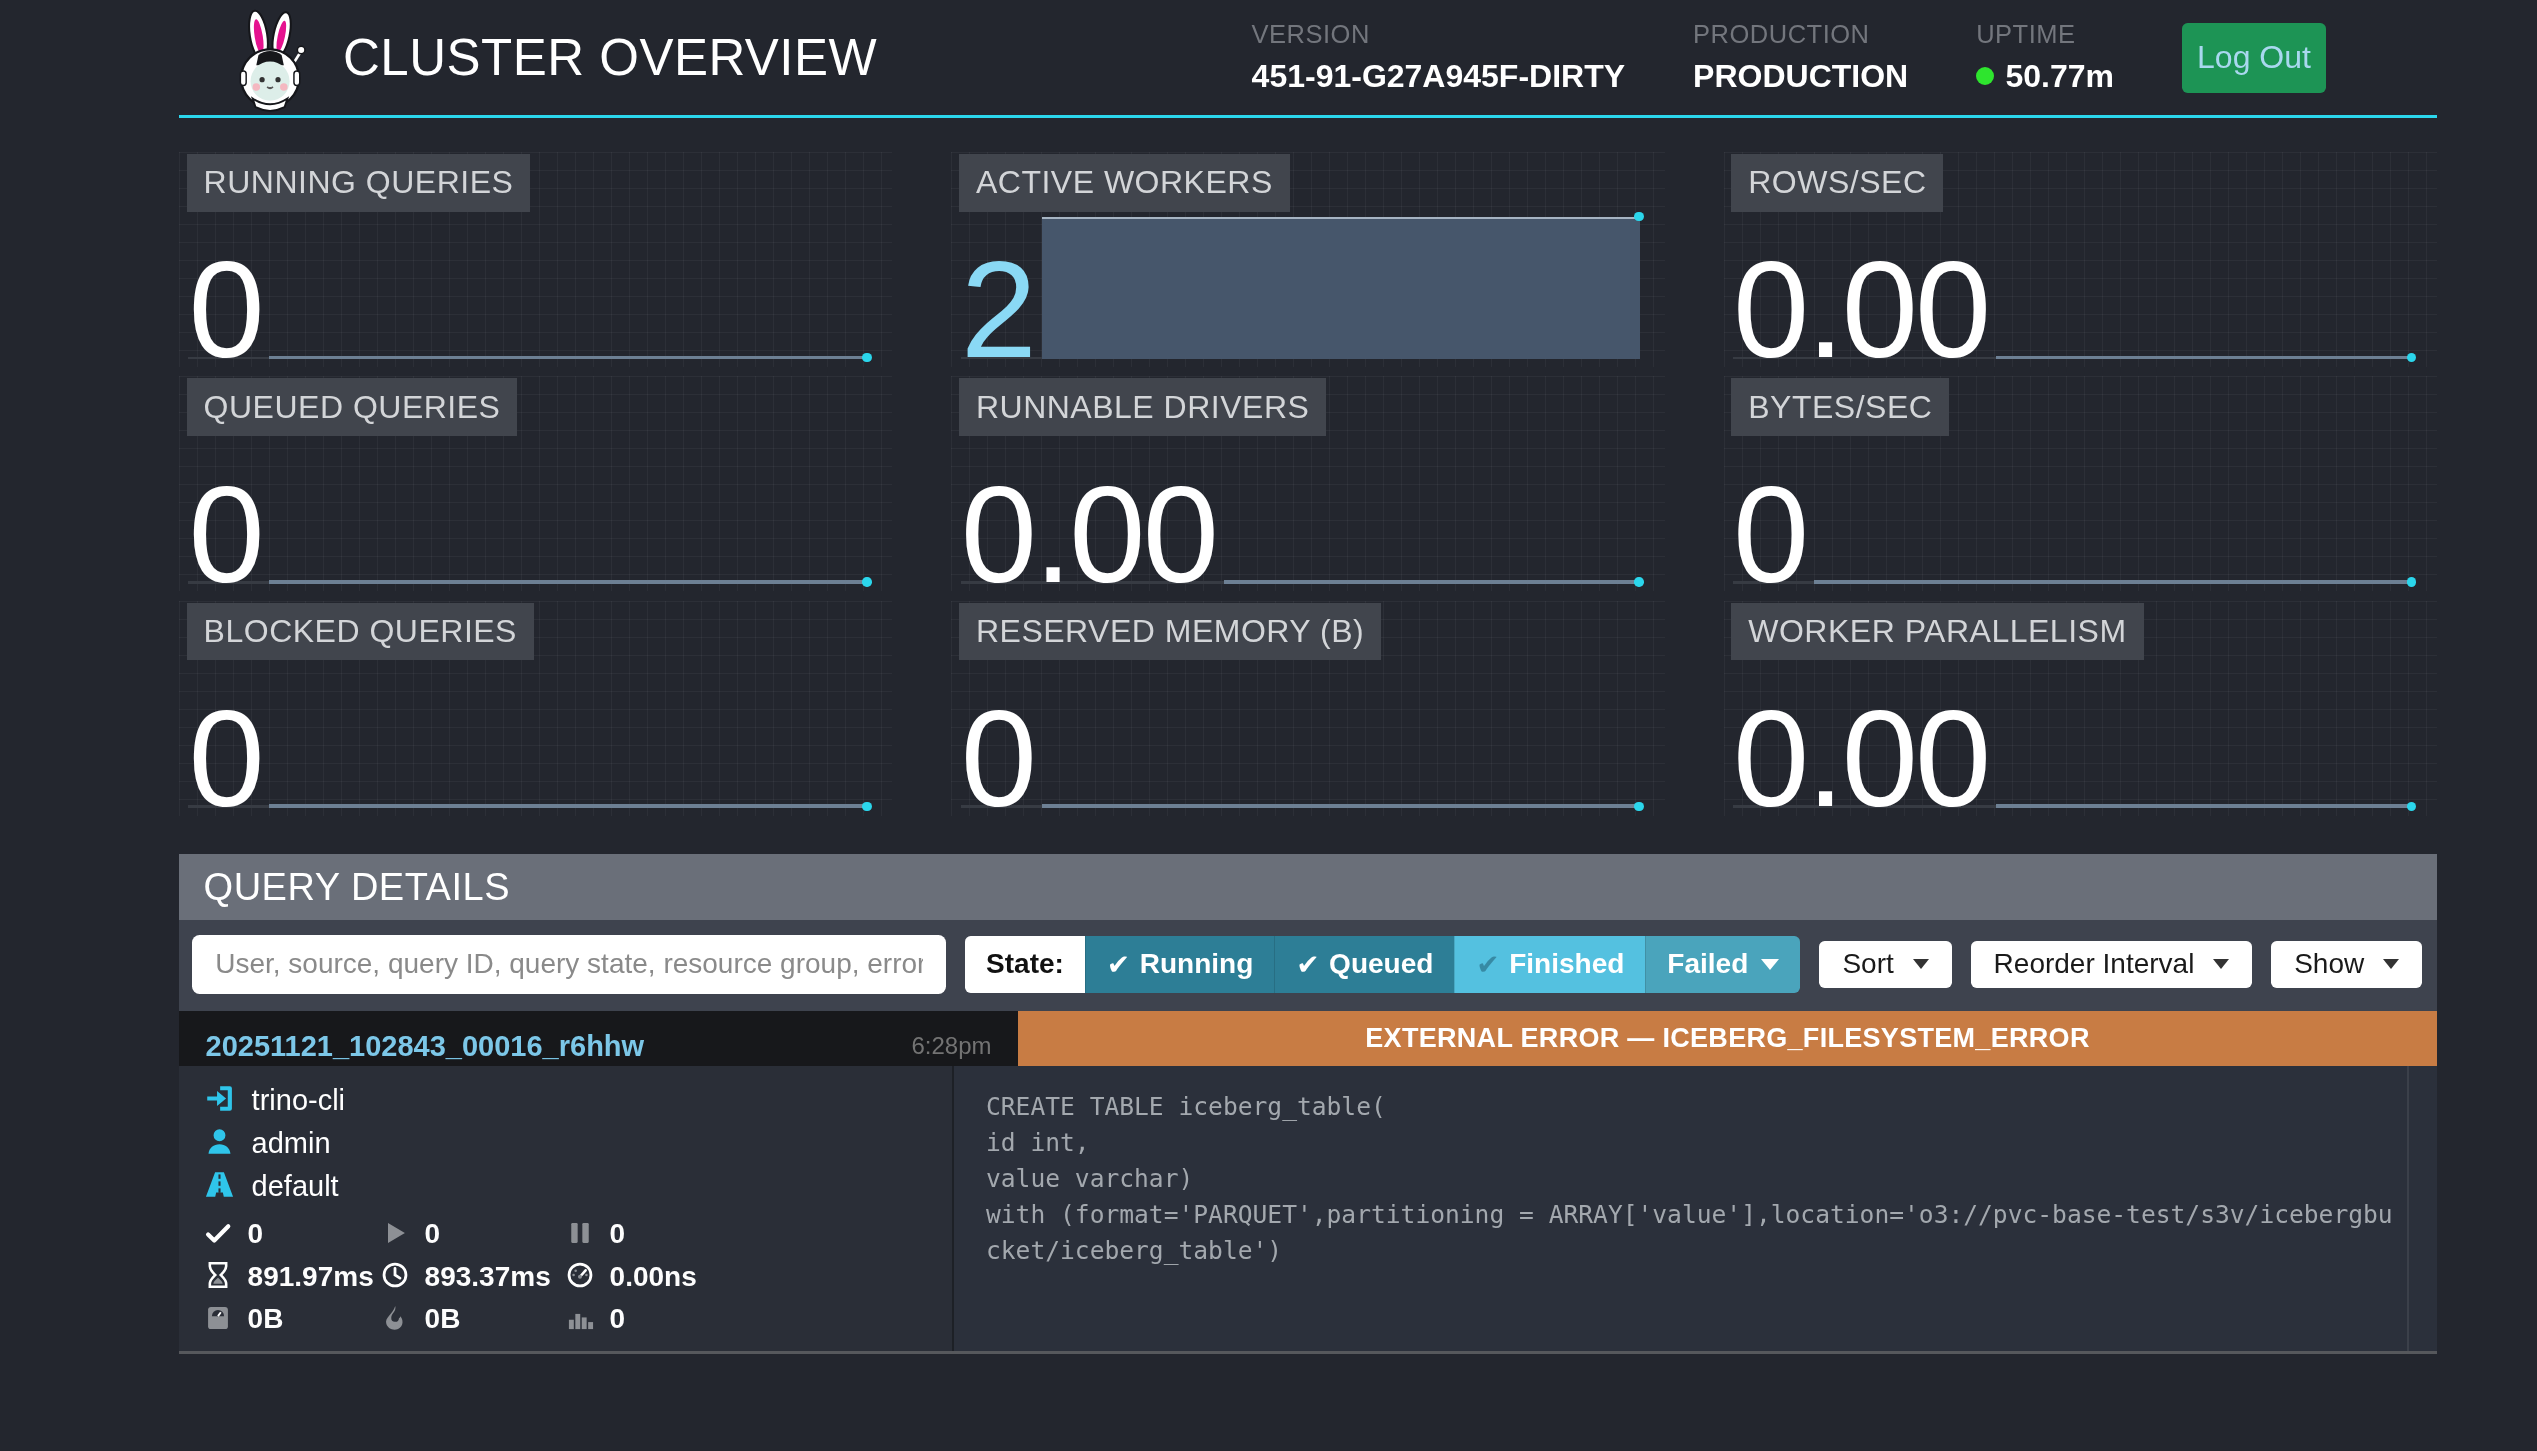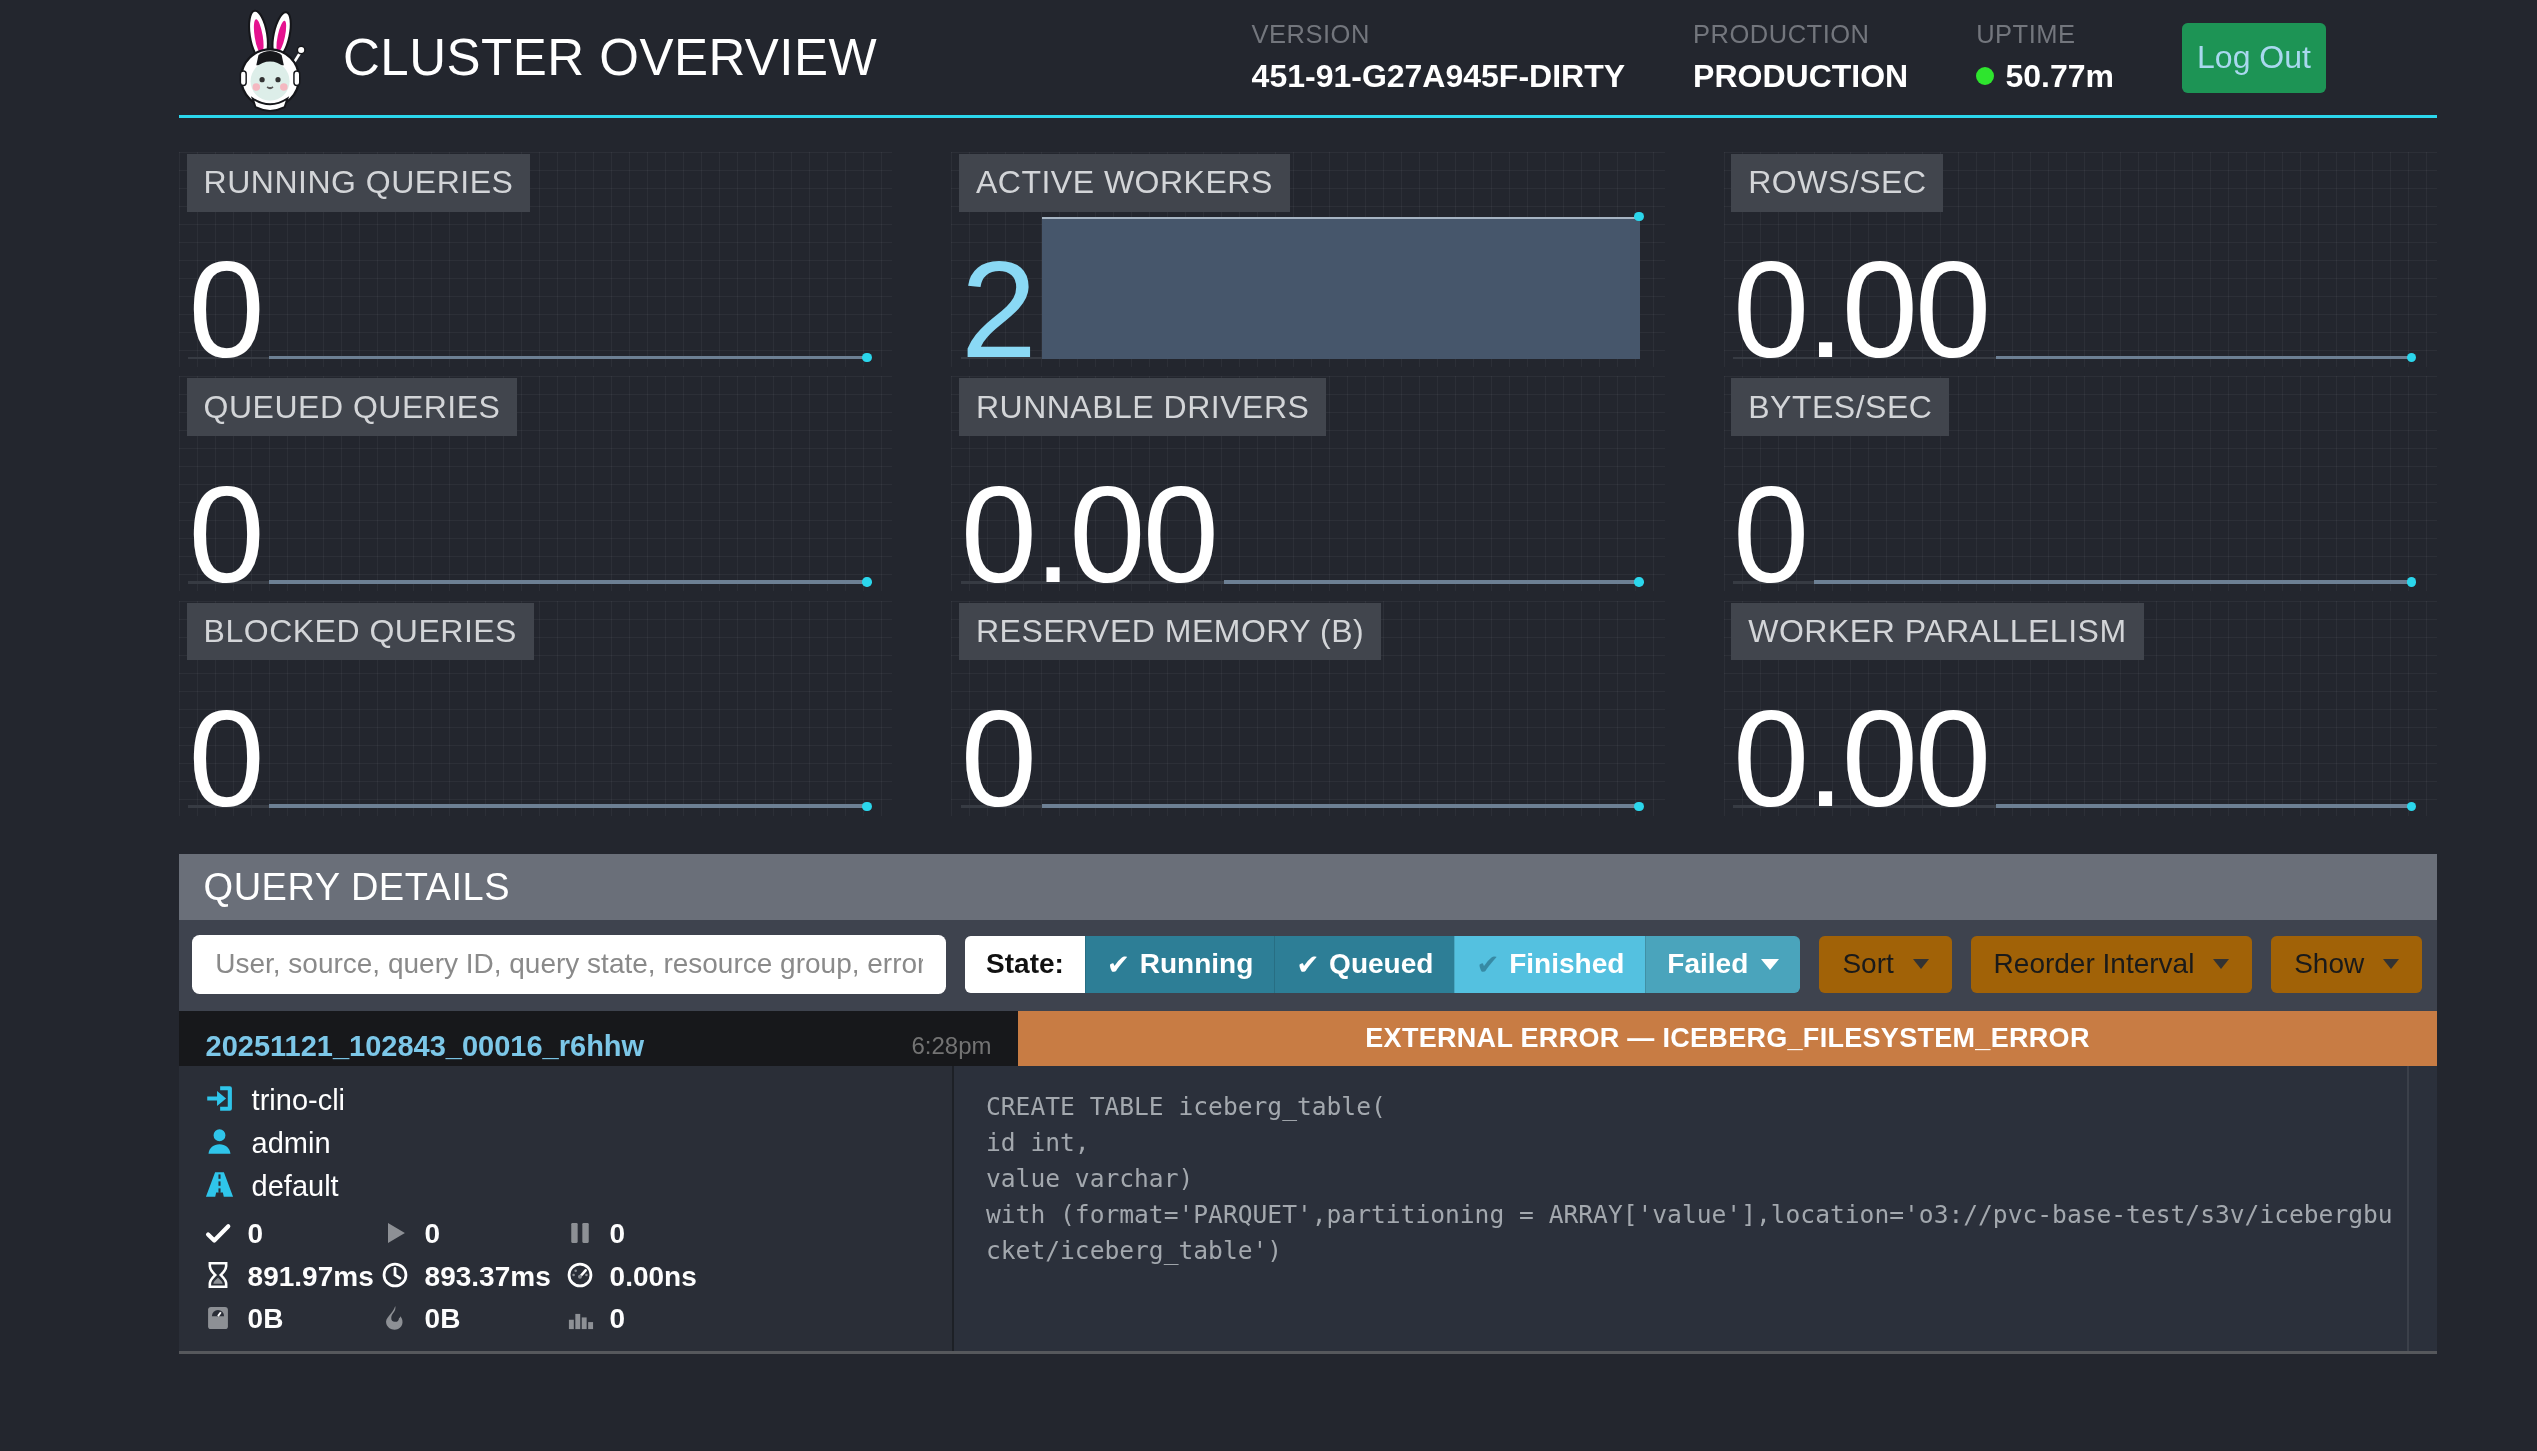--- a/index.html
+++ b/index.html
@@ -81,21 +81,21 @@
   .seg { display:flex; align-items:center; padding:0 21px; font-size:28px; border:none; font-family:inherit; }
   .seg-label { background:#fff; color:#111; font-weight:700; }
   .filter-btn { color:#fff; font-weight:600; gap:9.4px; cursor:pointer; border-left:0.9px solid rgba(0,0,0,0.12); }
   .filter-btn.active  { background:#2d7e96; }
   .filter-btn.light   { background:#54c1e0; }
   .filter-btn.medium  { background:#4aa4bc; }
   .check { font-family:"DejaVu Sans",sans-serif; font-size:28px; }
   .check.muted { color:rgba(16,62,82,0.42); }
   .caret { width:0; height:0; border-left:9.4px solid transparent; border-right:9.4px solid transparent; border-top:11.3px solid currentColor; display:inline-block; margin-left:3.8px; }
   .dd-btn {
-    height:57px; border:none; border-radius:5.7px; background:#a16207; color:#1a1a1a;
+    height:47px; border:none; border-radius:5.7px; background:#ffffff; color:#1a1a1a;
     font-size:28px; font-weight:500; font-family:inherit; padding:0 23px;
     display:flex; align-items:center; gap:15px; flex:none; cursor:pointer;
   }
   .dd-btn .caret { border-top-color:#333; border-left-width:8.5px; border-right-width:8.5px; border-top-width:10.4px; }
 
   
   .q-head { display:flex; height:55px; background:#17181b; }
   .q-head-left { width:839px; flex:none; display:flex; align-items:center; justify-content:space-between; padding:0 26.5px;margin-top:16px; }
   .q-id { color:#7cc7e8; font-size:29px; font-weight:600; text-decoration:none; }
   .q-time { color:#737373; font-size:24px; }

